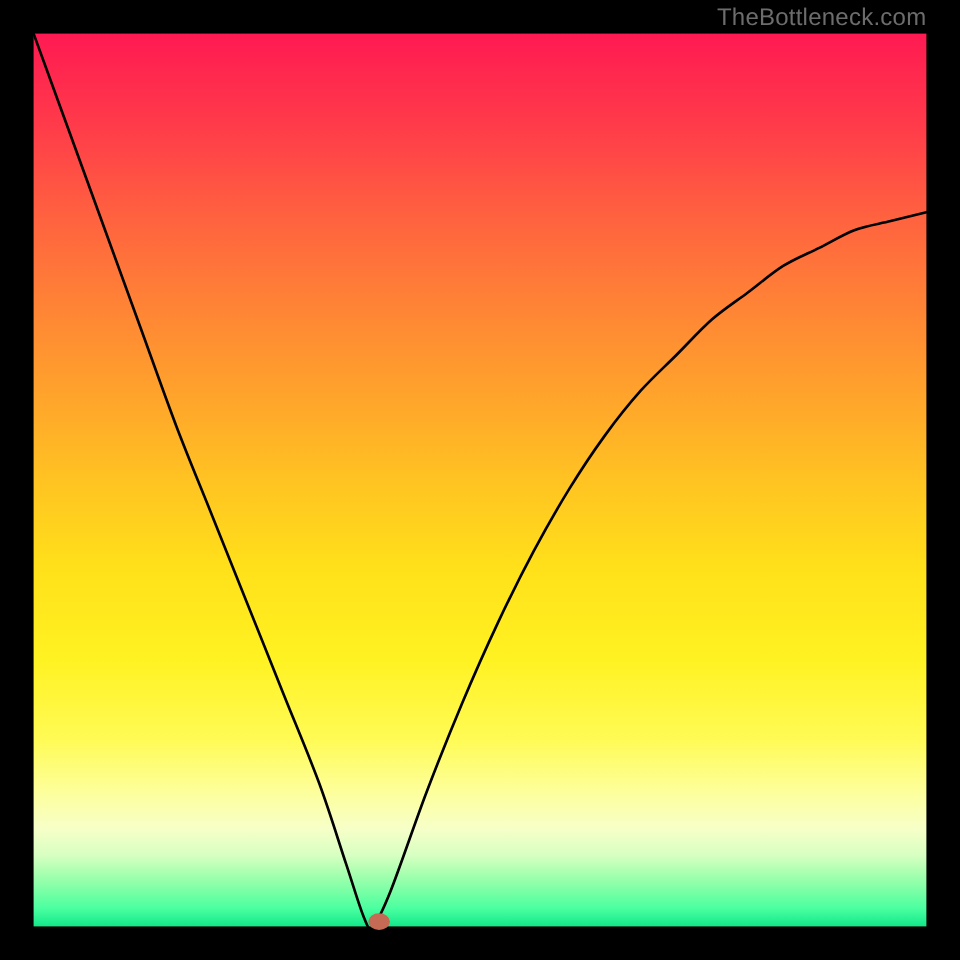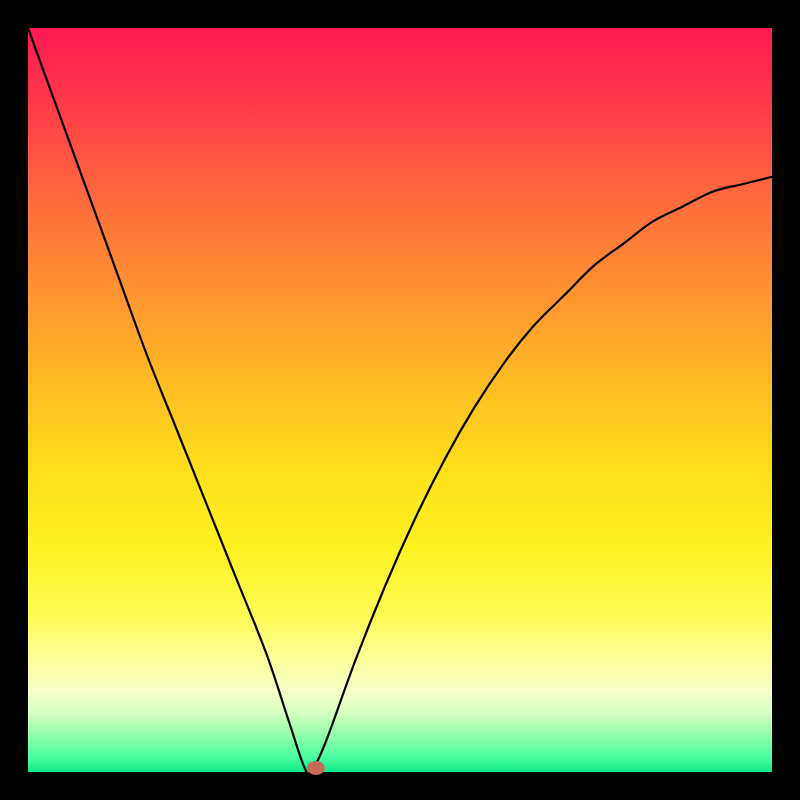--- a/index.html
+++ b/index.html
@@ -75,13 +75,14 @@
 </head>
 <body>
 
 <div class="frame">
   <div class="plot-area">
     <svg viewBox="0 0 744 744" preserveAspectRatio="none">
       <path id="curve-path" class="curve" d="M 0.00 0.00 C 4.96 13.64, 19.84 54.56, 29.76 81.84 C 39.68 109.12, 49.60 136.40, 59.52 163.68 C 69.44 190.96, 79.36 218.24, 89.28 245.52 C 99.20 272.80, 109.12 301.32, 119.04 327.36 C 128.96 353.40, 138.88 376.96, 148.80 401.76 C 158.72 426.56, 168.64 451.36, 178.56 476.16 C 188.48 500.96, 198.40 525.76, 208.32 550.56 C 218.24 575.36, 229.40 601.40, 238.08 624.96 C 246.76 648.52, 254.20 673.32, 260.40 691.92 C 266.60 710.52, 271.56 727.88, 275.28 736.56 C 279.00 745.24, 279.00 747.72, 282.72 744.00 C 286.44 740.28, 290.16 732.84, 297.60 714.24 C 305.04 695.64, 317.44 658.44, 327.36 632.40 C 337.28 606.36, 347.20 581.56, 357.12 558.00 C 367.04 534.44, 376.96 512.12, 386.88 491.04 C 396.80 469.96, 406.72 450.12, 416.64 431.52 C 426.56 412.92, 436.48 395.56, 446.40 379.44 C 456.32 363.32, 466.24 348.44, 476.16 334.80 C 486.08 321.16, 496.00 308.76, 505.92 297.60 C 515.84 286.44, 525.76 277.76, 535.68 267.84 C 545.60 257.92, 555.52 246.76, 565.44 238.08 C 575.36 229.40, 585.28 223.20, 595.20 215.76 C 605.12 208.32, 615.04 199.64, 624.96 193.44 C 634.88 187.24, 644.80 183.52, 654.72 178.56 C 664.64 173.60, 674.56 167.40, 684.48 163.68 C 694.40 159.96, 704.32 158.72, 714.24 156.24 C 724.16 153.76, 739.04 150.04, 744.00 148.80"></path>
       <ellipse id="marker-dot" class="marker" cx="287.93" cy="740.00" rx="9" ry="7"></ellipse>
     </svg>
   </div>
+  <div class="watermark">TheBottleneck.com</div>
 </div>
 
 </body></html>

